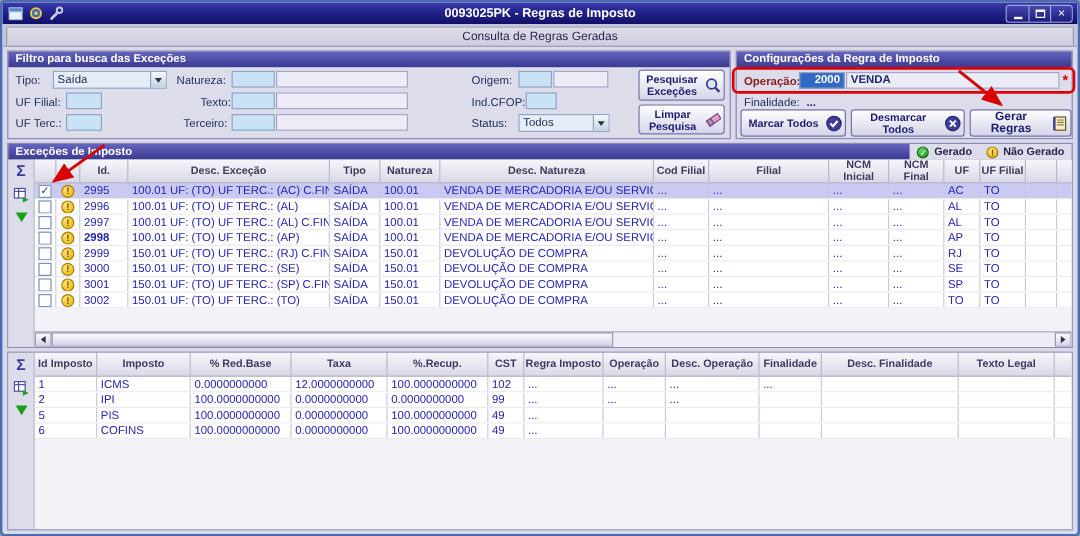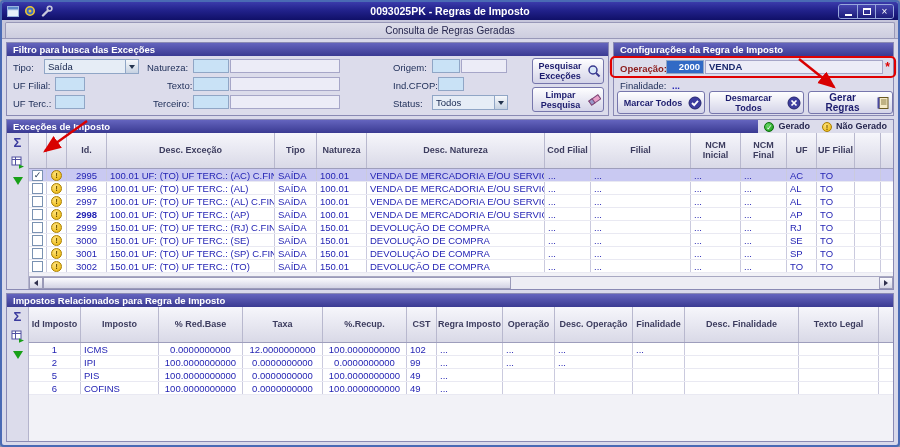--- a/index.html
+++ b/index.html
@@ -44,26 +44,26 @@
 .btn .btxt{flex:1;line-height:10px;text-align:center}
 .btn.gerar{font-size:10px}
 .gridpanel{display:flex;flex-direction:column}
 .exceptions{height:171px}
 .taxes{flex:1}
 .grid-area{flex:1;display:flex;min-height:0}
 .side-toolbar{width:22px;background:#DCDCEB;border-right:1px solid #B4B4CC;display:flex;flex-direction:column;align-items:center;gap:5px;padding-top:3px}
 .tool{width:16px;height:14px;display:flex;align-items:center;justify-content:center;font-size:13px;font-weight:bold;color:#3A3A9E;cursor:pointer;line-height:14px}
 .tri-grn{width:0;height:0;border-top:8px solid #18A018;border-left:5px solid transparent;border-right:5px solid transparent}
 .grid{flex:1;display:flex;flex-direction:column;min-width:0;background:#F2F2F7;overflow:hidden}
-.ghead{display:flex;height:36px;background:linear-gradient(180deg,#F6F6FB,#D9D9E7);border-bottom:1px solid #9E9EBC;overflow:hidden}
+.ghead{display:flex;height:20px;background:linear-gradient(180deg,#F6F6FB,#D9D9E7);border-bottom:1px solid #9E9EBC;overflow:hidden}
 .gc{flex:0 0 auto;border-right:1px solid #CACADE;padding:0 3px;font-size:9.5px;color:#2424B4;white-space:nowrap;overflow:hidden;line-height:13px}
 .gh{display:flex;align-items:center;justify-content:center;text-align:center;font-size:9px;line-height:9.5px;color:#3C3C5E;font-weight:bold;white-space:normal;padding:0 1px;border-right:1px solid #B8B8CE}
 .grow{display:flex;height:13px;background:#FFFFFF;border-bottom:1px solid #E9E9F2;overflow:hidden}
 .grow.sel{background:#C9C9F2}
-.grow .num{text-align:center}
+.grow .num{text-align:left}
 .cc{display:flex;align-items:center;justify-content:center;padding:0}
 .cb{width:11px;height:11px;border:1px solid #7A92B2;background:#fff;font-size:9px;line-height:9px;text-align:center;color:#1A3050;font-weight:bold;cursor:pointer}
 .dot{width:11px;height:11px;border-radius:50%;font-size:8px;line-height:10px;text-align:center;font-weight:bold;display:inline-block;font-style:normal}
 .dot.yellow{background:radial-gradient(circle at 35% 30%,#FFE27A,#E9B200);border:1px solid #A97E00;color:#6E5200}
 .dot.green{background:radial-gradient(circle at 35% 30%,#66D866,#119411);border:1px solid #0A6E0A;color:#fff}
 .dot.sm{width:10px;height:10px;line-height:9px;font-size:7.5px}
 .gfill{flex:1;background:#F2F2F7}
 .hscroll{height:13px;display:flex;border-top:1px solid #A8A8C2;background:#EDEDF4}
 .sb-btn{width:14px;display:flex;align-items:center;justify-content:center;background:linear-gradient(180deg,#FBFBFE,#D6D6E6);border:1px solid #9A9AB8;cursor:pointer}
 .sb-track{flex:1;position:relative;cursor:pointer}
@@ -433,23 +433,20 @@
               </span>
             <span class="sb-btn">
                 <i class="tri-rt"></i>
               </span>
           </div>
         </div>
       </div>
     </div>
 
     <div class="panel gridpanel taxes">
-      <div class="panel-header">
-        <span class="ph-title">Impostos Relacionados para Regra de Imposto</span>
-      </div>
       <div class="grid-area">
         <div class="side-toolbar">
           <div class="tool">Σ</div>
           <div class="tool">
             <svg width="14" height="13">
                 <rect x="1" y="1" width="9" height="8" fill="#fff" stroke="#5050A0"></rect>
                 <line x1="1" y1="3.5" x2="10" y2="3.5" stroke="#5050A0"></line>
                 <line x1="4.5" y1="1" x2="4.5" y2="9" stroke="#5050A0"></line>
                 <path d="M8,8.5 L13,10.5 L8,12.8 Z" fill="#18A018"></path>
               </svg>

